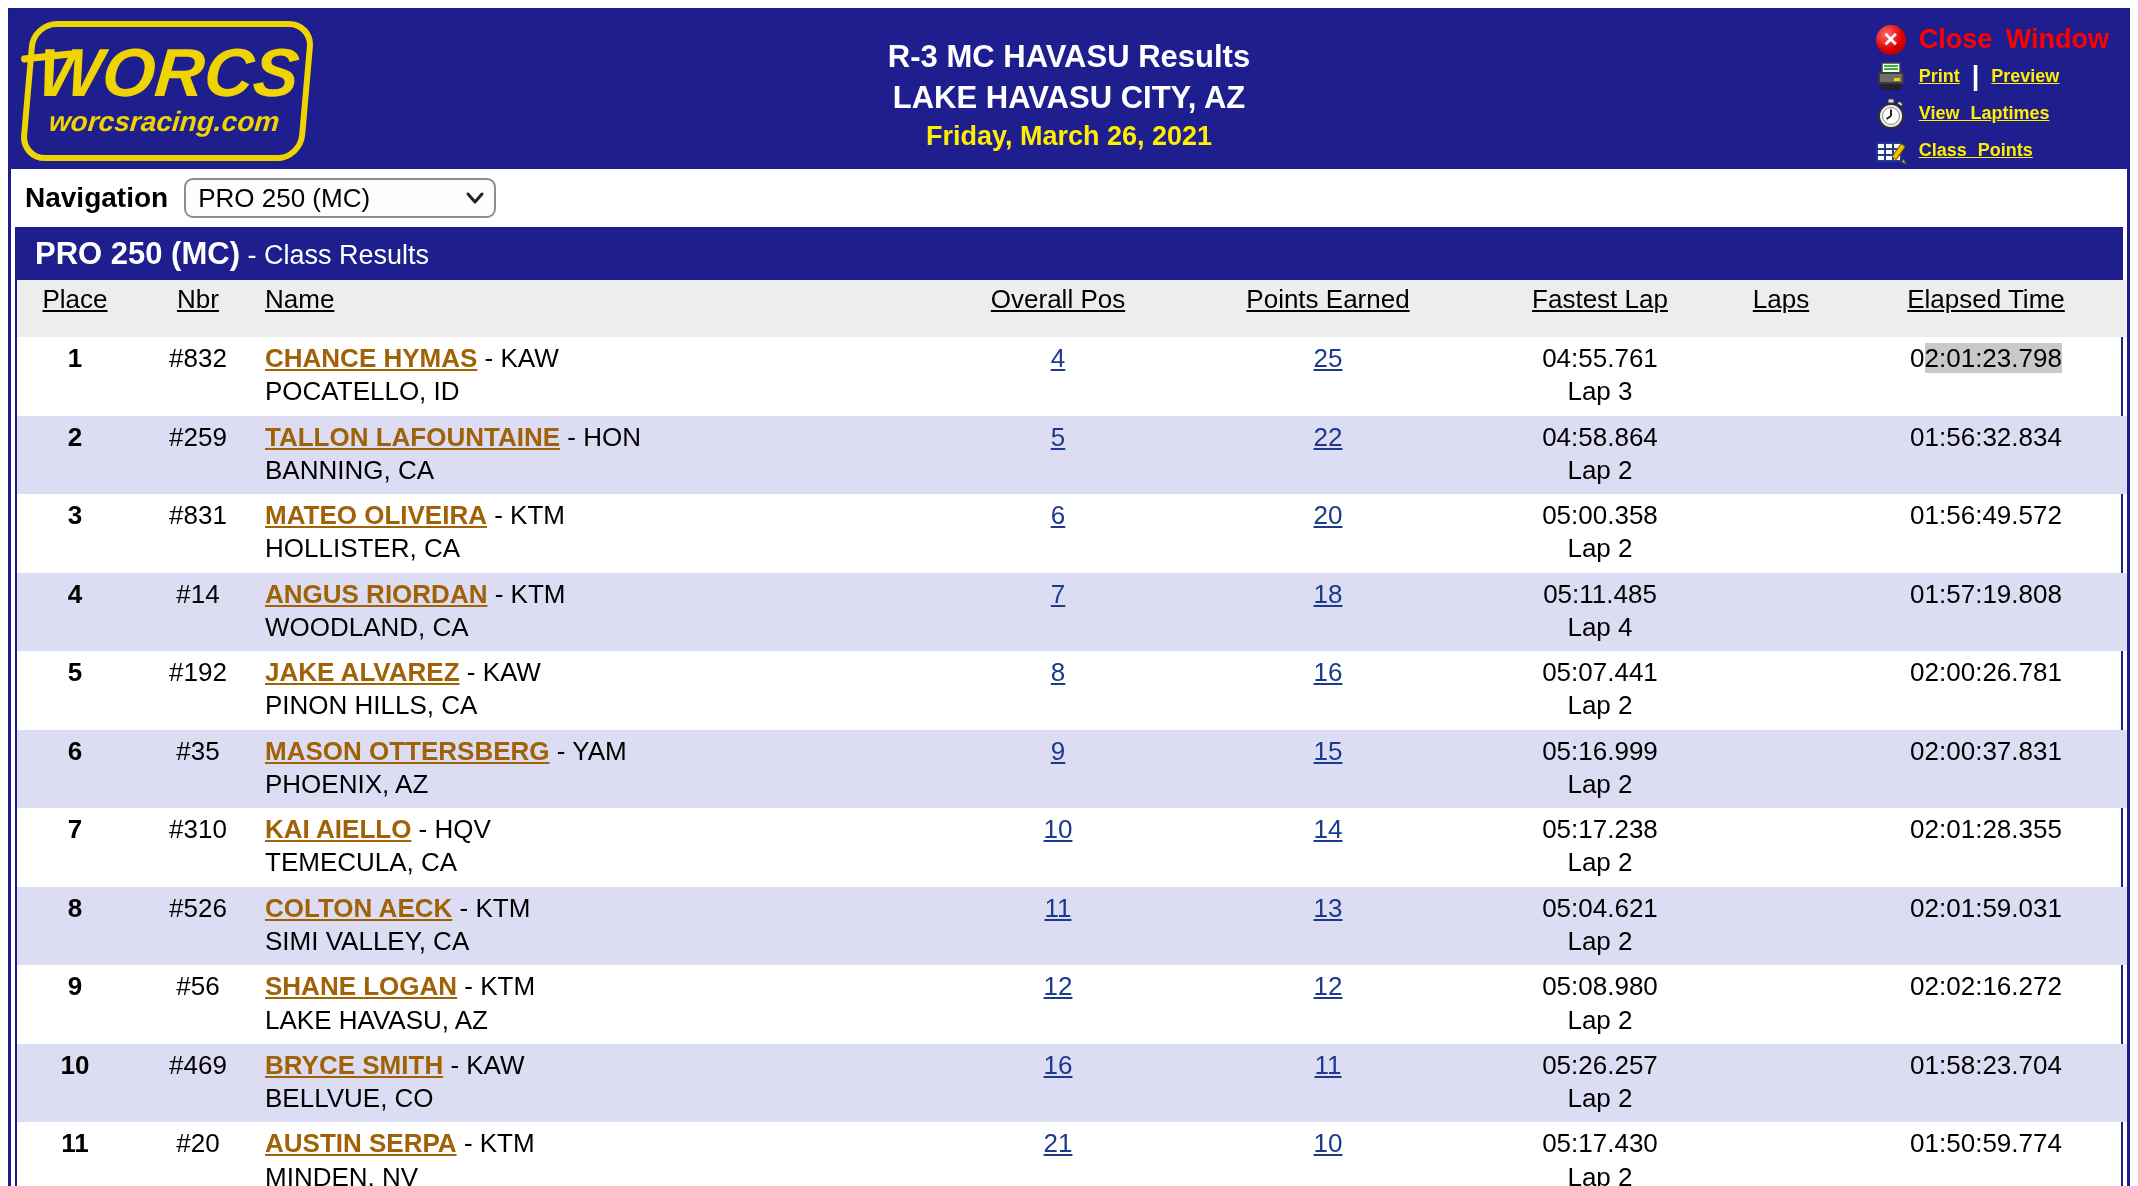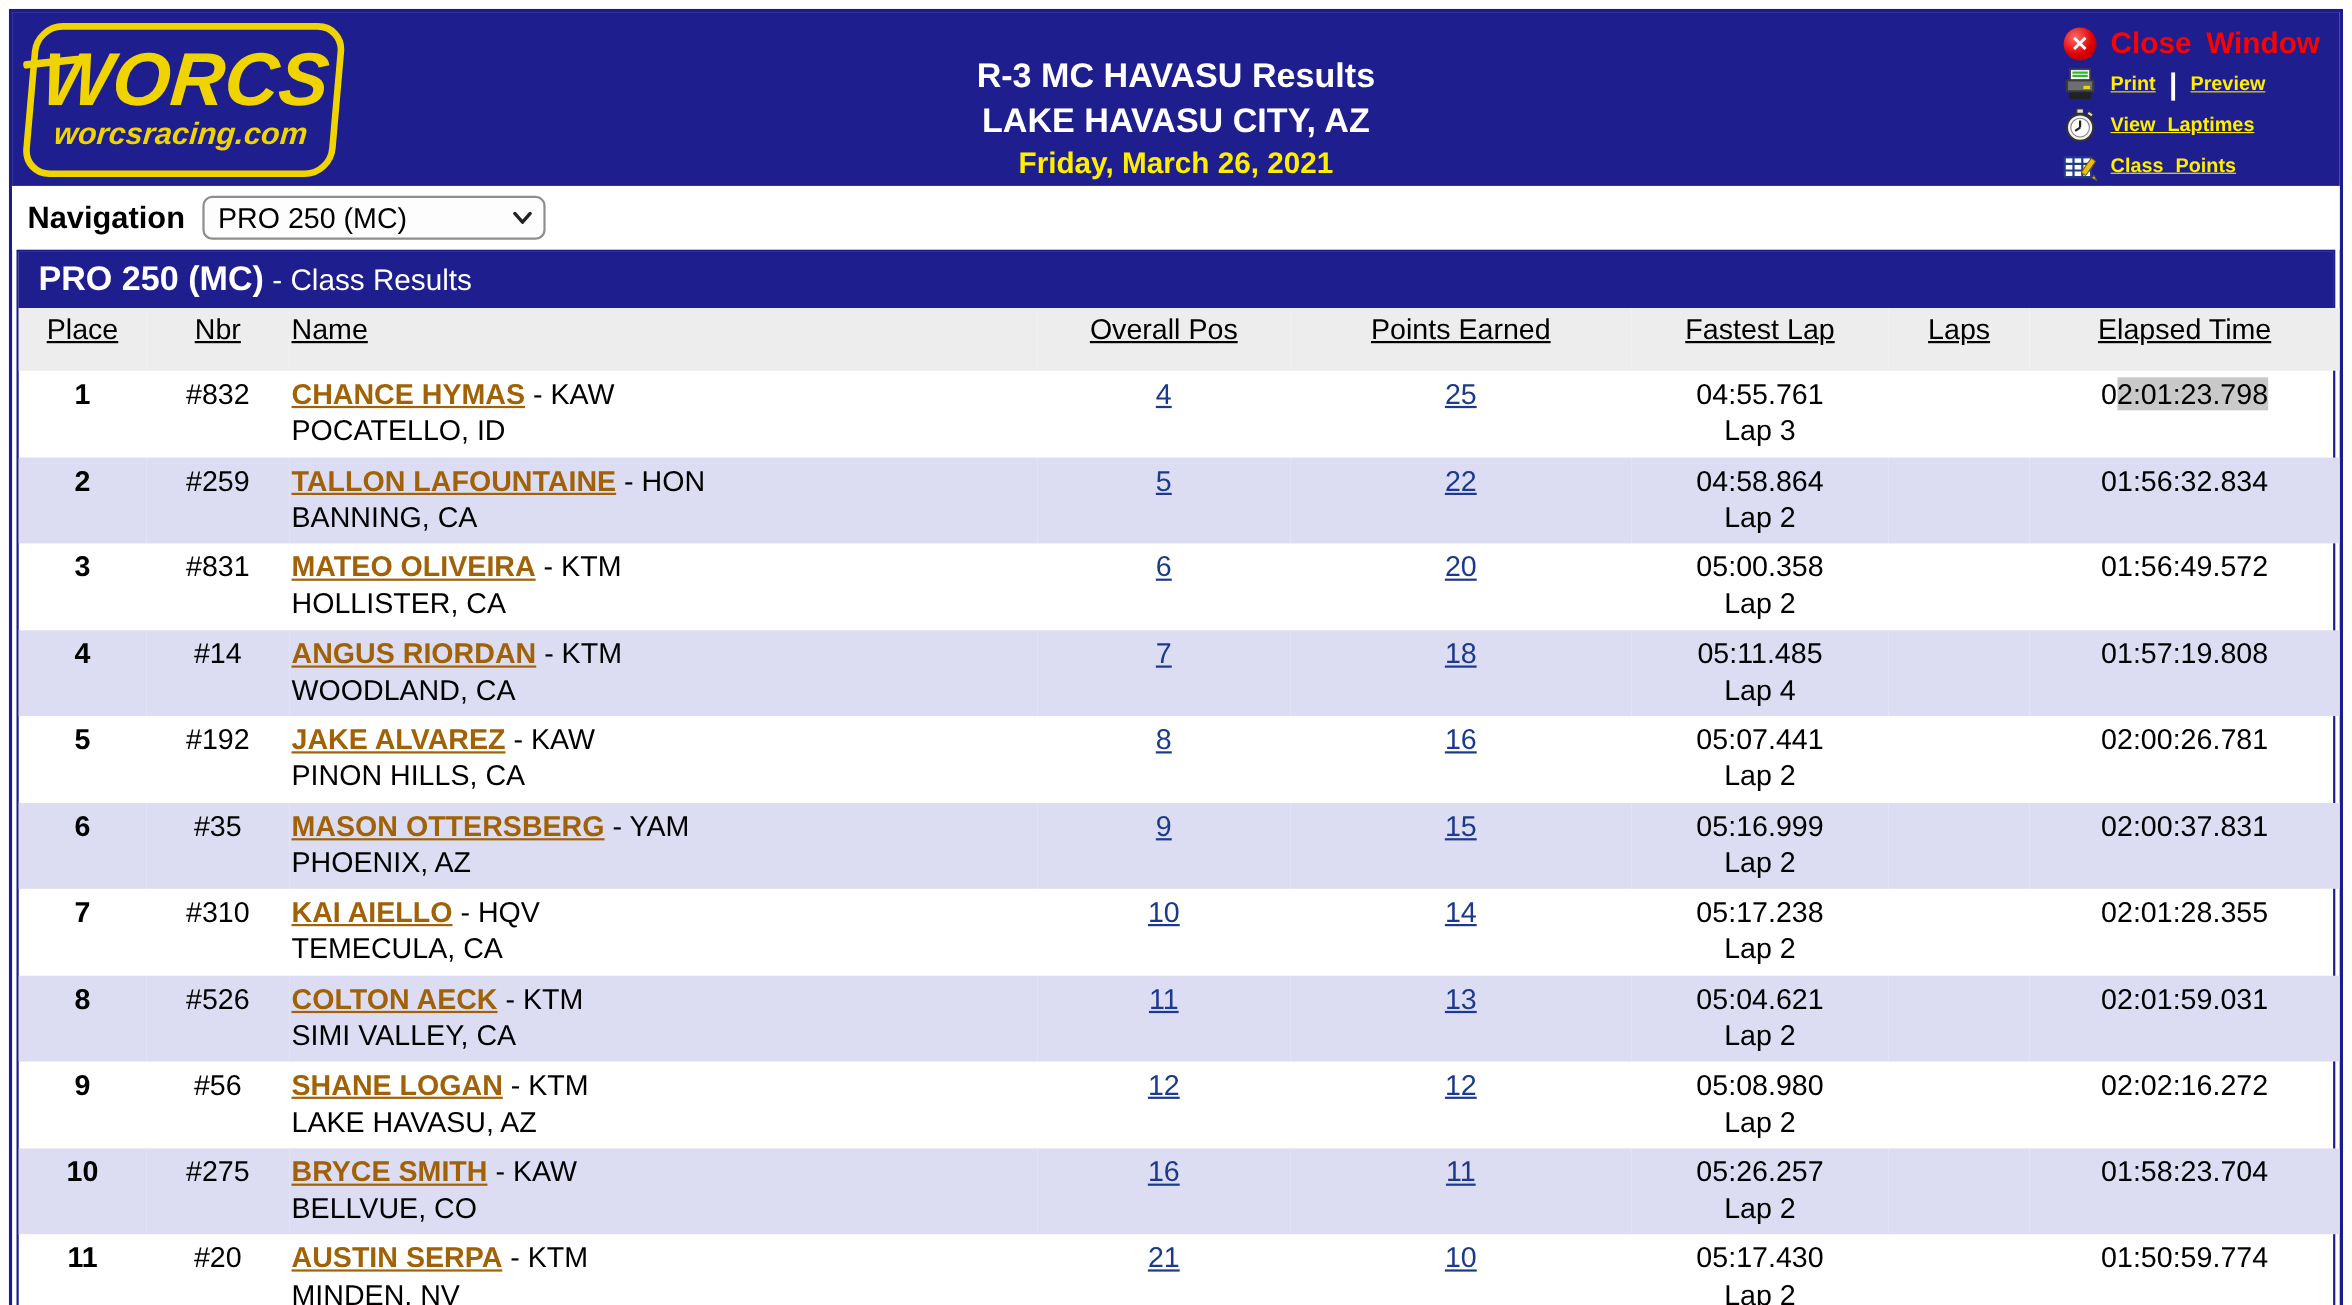--- a/index.html
+++ b/index.html
@@ -41,21 +41,21 @@
   .logo-domain {
     font-size: 28px; font-weight: 700; font-style: italic;
     color: #f0d400; margin-top: 4px;
   }
   .logo-dash {
     position: absolute; left: -4px; top: 32px;
     width: 52px; height: 7px; background: #f0d400;
     transform: rotate(-6deg); border-radius: 3px;
   }
   .header-center {
-    position: absolute; left: 50%; top: 38px;
+    position: absolute; left: 50%; top: 26px;
     transform: translateX(-50%);
     text-align: center; white-space: nowrap;
   }
   .title-line { color: #ffffff; font-weight: 700; font-size: 31px; line-height: 1.32; }
   .date-line  { color: #ffee00; font-weight: 700; font-size: 27px; line-height: 1.3; }
 
   .header-links {
     position: absolute; right: 18px; top: 12px;
     display: flex; flex-direction: column; gap: 4px;
   }
@@ -403,21 +403,21 @@
     <td><a class="num-link">12</a></td>
     <td>
       <div>05:08.980</div>
       <div>Lap 2</div>
     </td>
     <td><a class="num-link"></a></td>
     <td><span>02:02:16.272</span></td>
   </tr>
           <tr class="alt">
     <td class="cell-place">10</td>
-    <td>#275</td>
+    <td>#469</td>
     <td class="cell-name">
       <div>
         <a class="rider-link">BRYCE SMITH</a><span> - KAW</span>
       </div>
       <div class="city-line">BELLVUE, CO</div>
     </td>
     <td><a class="num-link">16</a></td>
     <td><a class="num-link">11</a></td>
     <td>
       <div>05:26.257</div>

